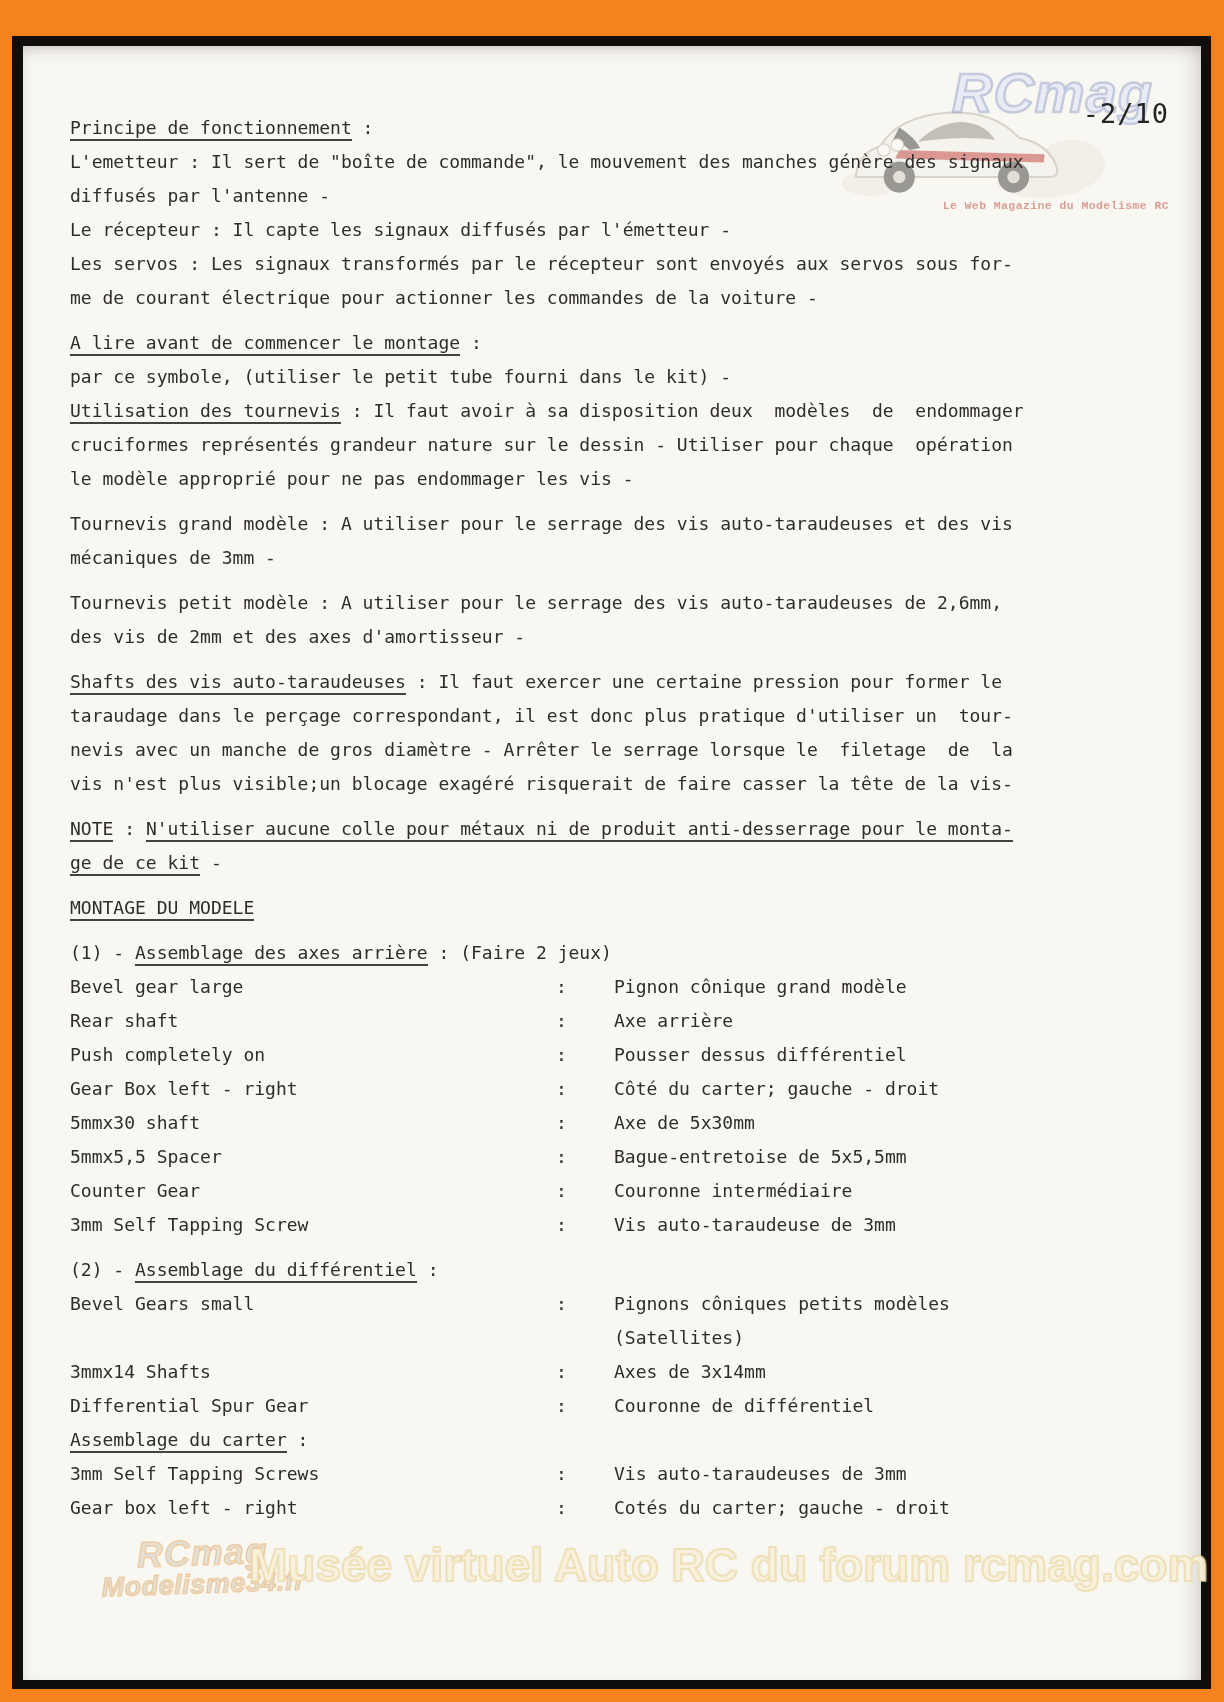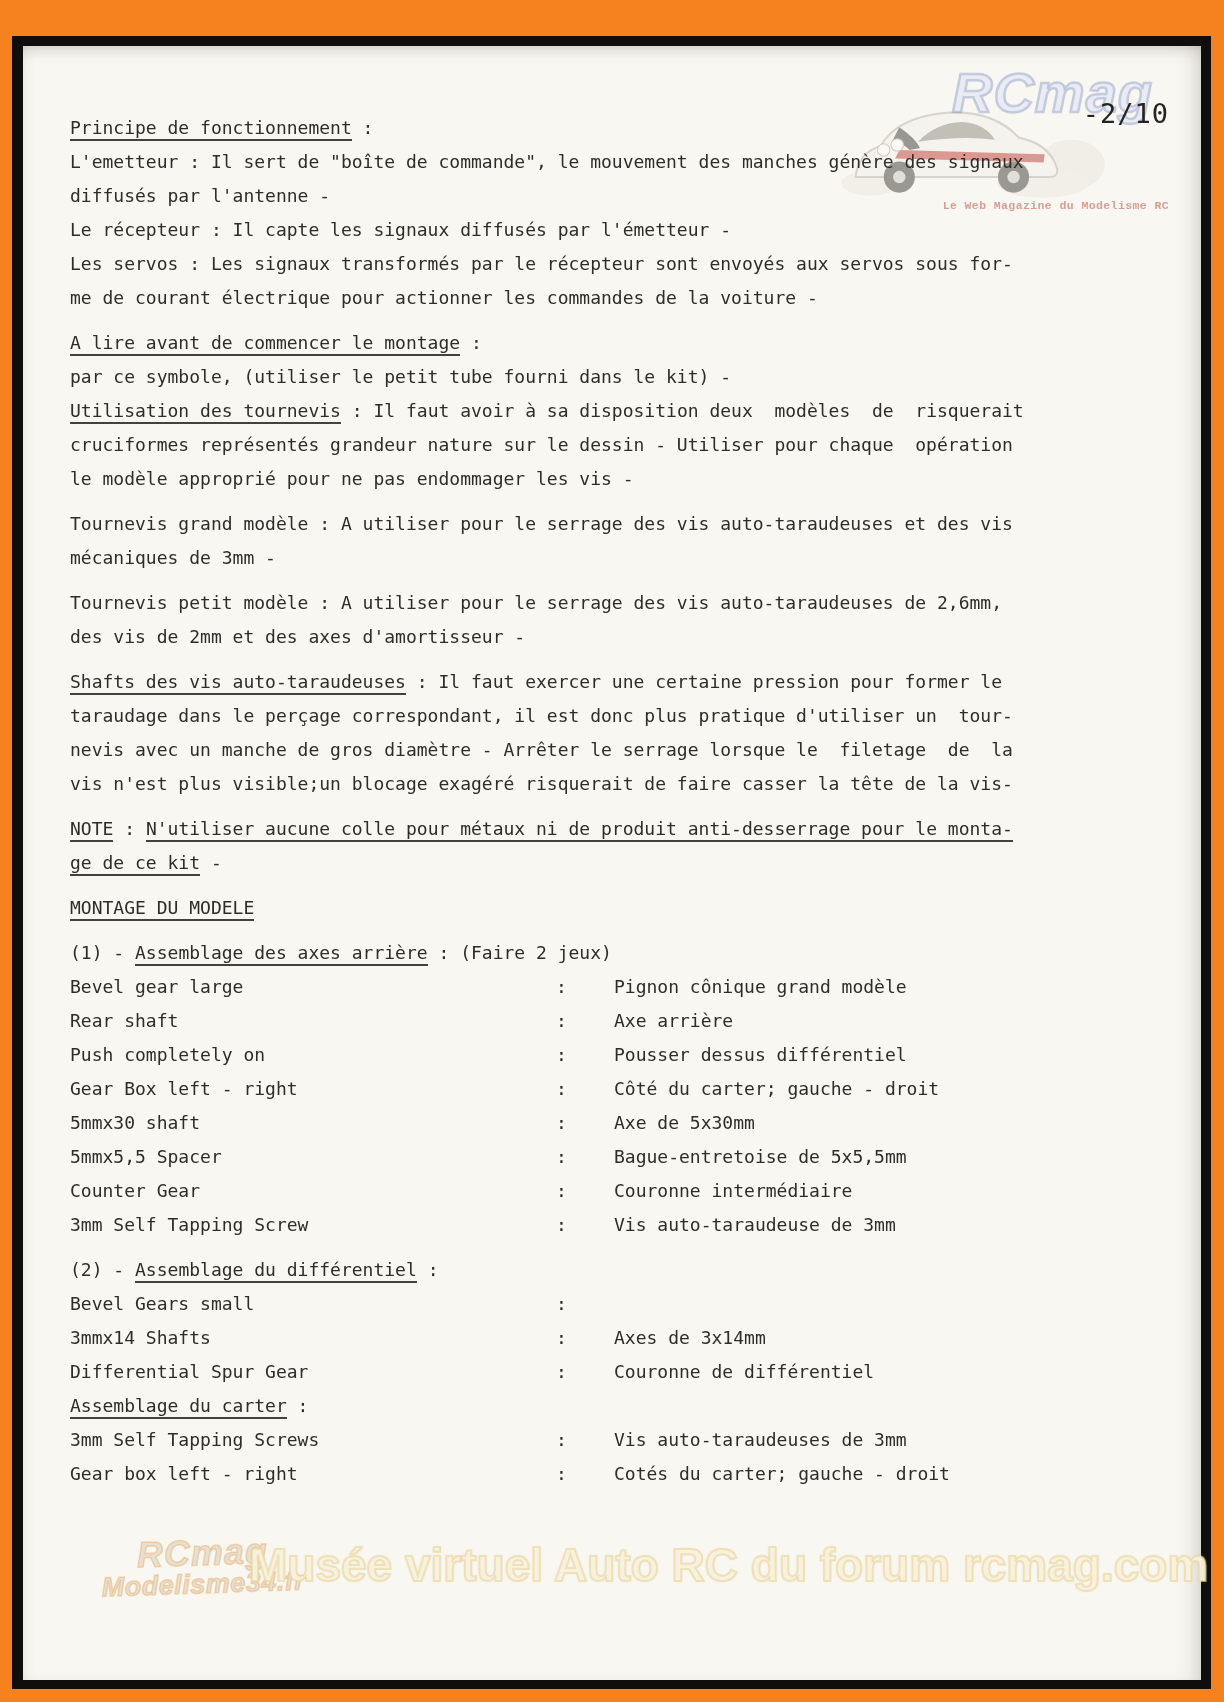--- a/index.html
+++ b/index.html
@@ -110,21 +110,21 @@
 
     <div class="doc">
         <div class="line"><span class="u">Principe de fonctionnement</span><span> :</span></div>
         <div class="line"><span>L'emetteur : Il sert de "boîte de commande", le mouvement des manches génère des signaux</span></div>
         <div class="line"><span>diffusés par l'antenne -</span></div>
         <div class="line"><span>Le récepteur : Il capte les signaux diffusés par l'émetteur -</span></div>
         <div class="line"><span>Les servos : Les signaux transformés par le récepteur sont envoyés aux servos sous for-</span></div>
         <div class="line"><span>me de courant électrique pour actionner les commandes de la voiture -</span></div>
         <div class="line gap"><span class="u">A lire avant de commencer le montage</span><span> :</span></div>
         <div class="line"><span>par ce symbole, (utiliser le petit tube fourni dans le kit) -</span></div>
-        <div class="line"><span class="u">Utilisation des tournevis</span><span> : Il faut avoir à sa disposition deux  modèles  de  risquerait</span></div>
+        <div class="line"><span class="u">Utilisation des tournevis</span><span> : Il faut avoir à sa disposition deux  modèles  de  endommager</span></div>
         <div class="line"><span>cruciformes représentés grandeur nature sur le dessin - Utiliser pour chaque  opération</span></div>
         <div class="line"><span>le modèle approprié pour ne pas endommager les vis -</span></div>
         <div class="line gap"><span>Tournevis grand modèle : A utiliser pour le serrage des vis auto-taraudeuses et des vis</span></div>
         <div class="line"><span>mécaniques de 3mm -</span></div>
         <div class="line gap"><span>Tournevis petit modèle : A utiliser pour le serrage des vis auto-taraudeuses de 2,6mm,</span></div>
         <div class="line"><span>des vis de 2mm et des axes d'amortisseur -</span></div>
         <div class="line gap"><span class="u">Shafts des vis auto-taraudeuses</span><span> : Il faut exercer une certaine pression pour former le</span></div>
         <div class="line"><span>taraudage dans le perçage correspondant, il est donc plus pratique d'utiliser un  tour-</span></div>
         <div class="line"><span>nevis avec un manche de gros diamètre - Arrêter le serrage lorsque le  filetage  de  la</span></div>
         <div class="line"><span>vis n'est plus visible;un blocage exagéré risquerait de faire casser la tête de la vis-</span></div>
@@ -134,21 +134,21 @@
         <div class="line gap"><span>(1) - </span><span class="u">Assemblage des axes arrière</span><span> : (Faire 2 jeux)</span></div>
         <div class="row"><span class="rl">Bevel gear large</span><span class="rc">:</span><span class="rr"><div>Pignon cônique grand modèle</div></span></div>
         <div class="row"><span class="rl">Rear shaft</span><span class="rc">:</span><span class="rr"><div>Axe arrière</div></span></div>
         <div class="row"><span class="rl">Push completely on</span><span class="rc">:</span><span class="rr"><div>Pousser dessus différentiel</div></span></div>
         <div class="row"><span class="rl">Gear Box left - right</span><span class="rc">:</span><span class="rr"><div>Côté du carter; gauche - droit</div></span></div>
         <div class="row"><span class="rl">5mmx30 shaft</span><span class="rc">:</span><span class="rr"><div>Axe de 5x30mm</div></span></div>
         <div class="row"><span class="rl">5mmx5,5 Spacer</span><span class="rc">:</span><span class="rr"><div>Bague-entretoise de 5x5,5mm</div></span></div>
         <div class="row"><span class="rl">Counter Gear</span><span class="rc">:</span><span class="rr"><div>Couronne intermédiaire</div></span></div>
         <div class="row"><span class="rl">3mm Self Tapping Screw</span><span class="rc">:</span><span class="rr"><div>Vis auto-taraudeuse de 3mm</div></span></div>
         <div class="line gap"><span>(2) - </span><span class="u">Assemblage du différentiel</span><span> :</span></div>
-        <div class="row"><span class="rl">Bevel Gears small</span><span class="rc">:</span></div>
+        <div class="row"><span class="rl">Bevel Gears small</span><span class="rc">:</span><span class="rr"><div>Pignons côniques petits modèles</div><div>(Satellites)</div></span></div>
         <div class="row"><span class="rl">3mmx14 Shafts</span><span class="rc">:</span><span class="rr"><div>Axes de 3x14mm</div></span></div>
         <div class="row"><span class="rl">Differential Spur Gear</span><span class="rc">:</span><span class="rr"><div>Couronne de différentiel</div></span></div>
         <div class="line"><span class="u">Assemblage du carter</span><span> :</span></div>
         <div class="row"><span class="rl">3mm Self Tapping Screws</span><span class="rc">:</span><span class="rr"><div>Vis auto-taraudeuses de 3mm</div></span></div>
         <div class="row"><span class="rl">Gear box left - right</span><span class="rc">:</span><span class="rr"><div>Cotés du carter; gauche - droit</div></span></div>
       </div>
 
     <div class="bottom-logo">
       <div class="l1">RCmag</div>
       <div class="l2">Modelisme34.fr</div>

